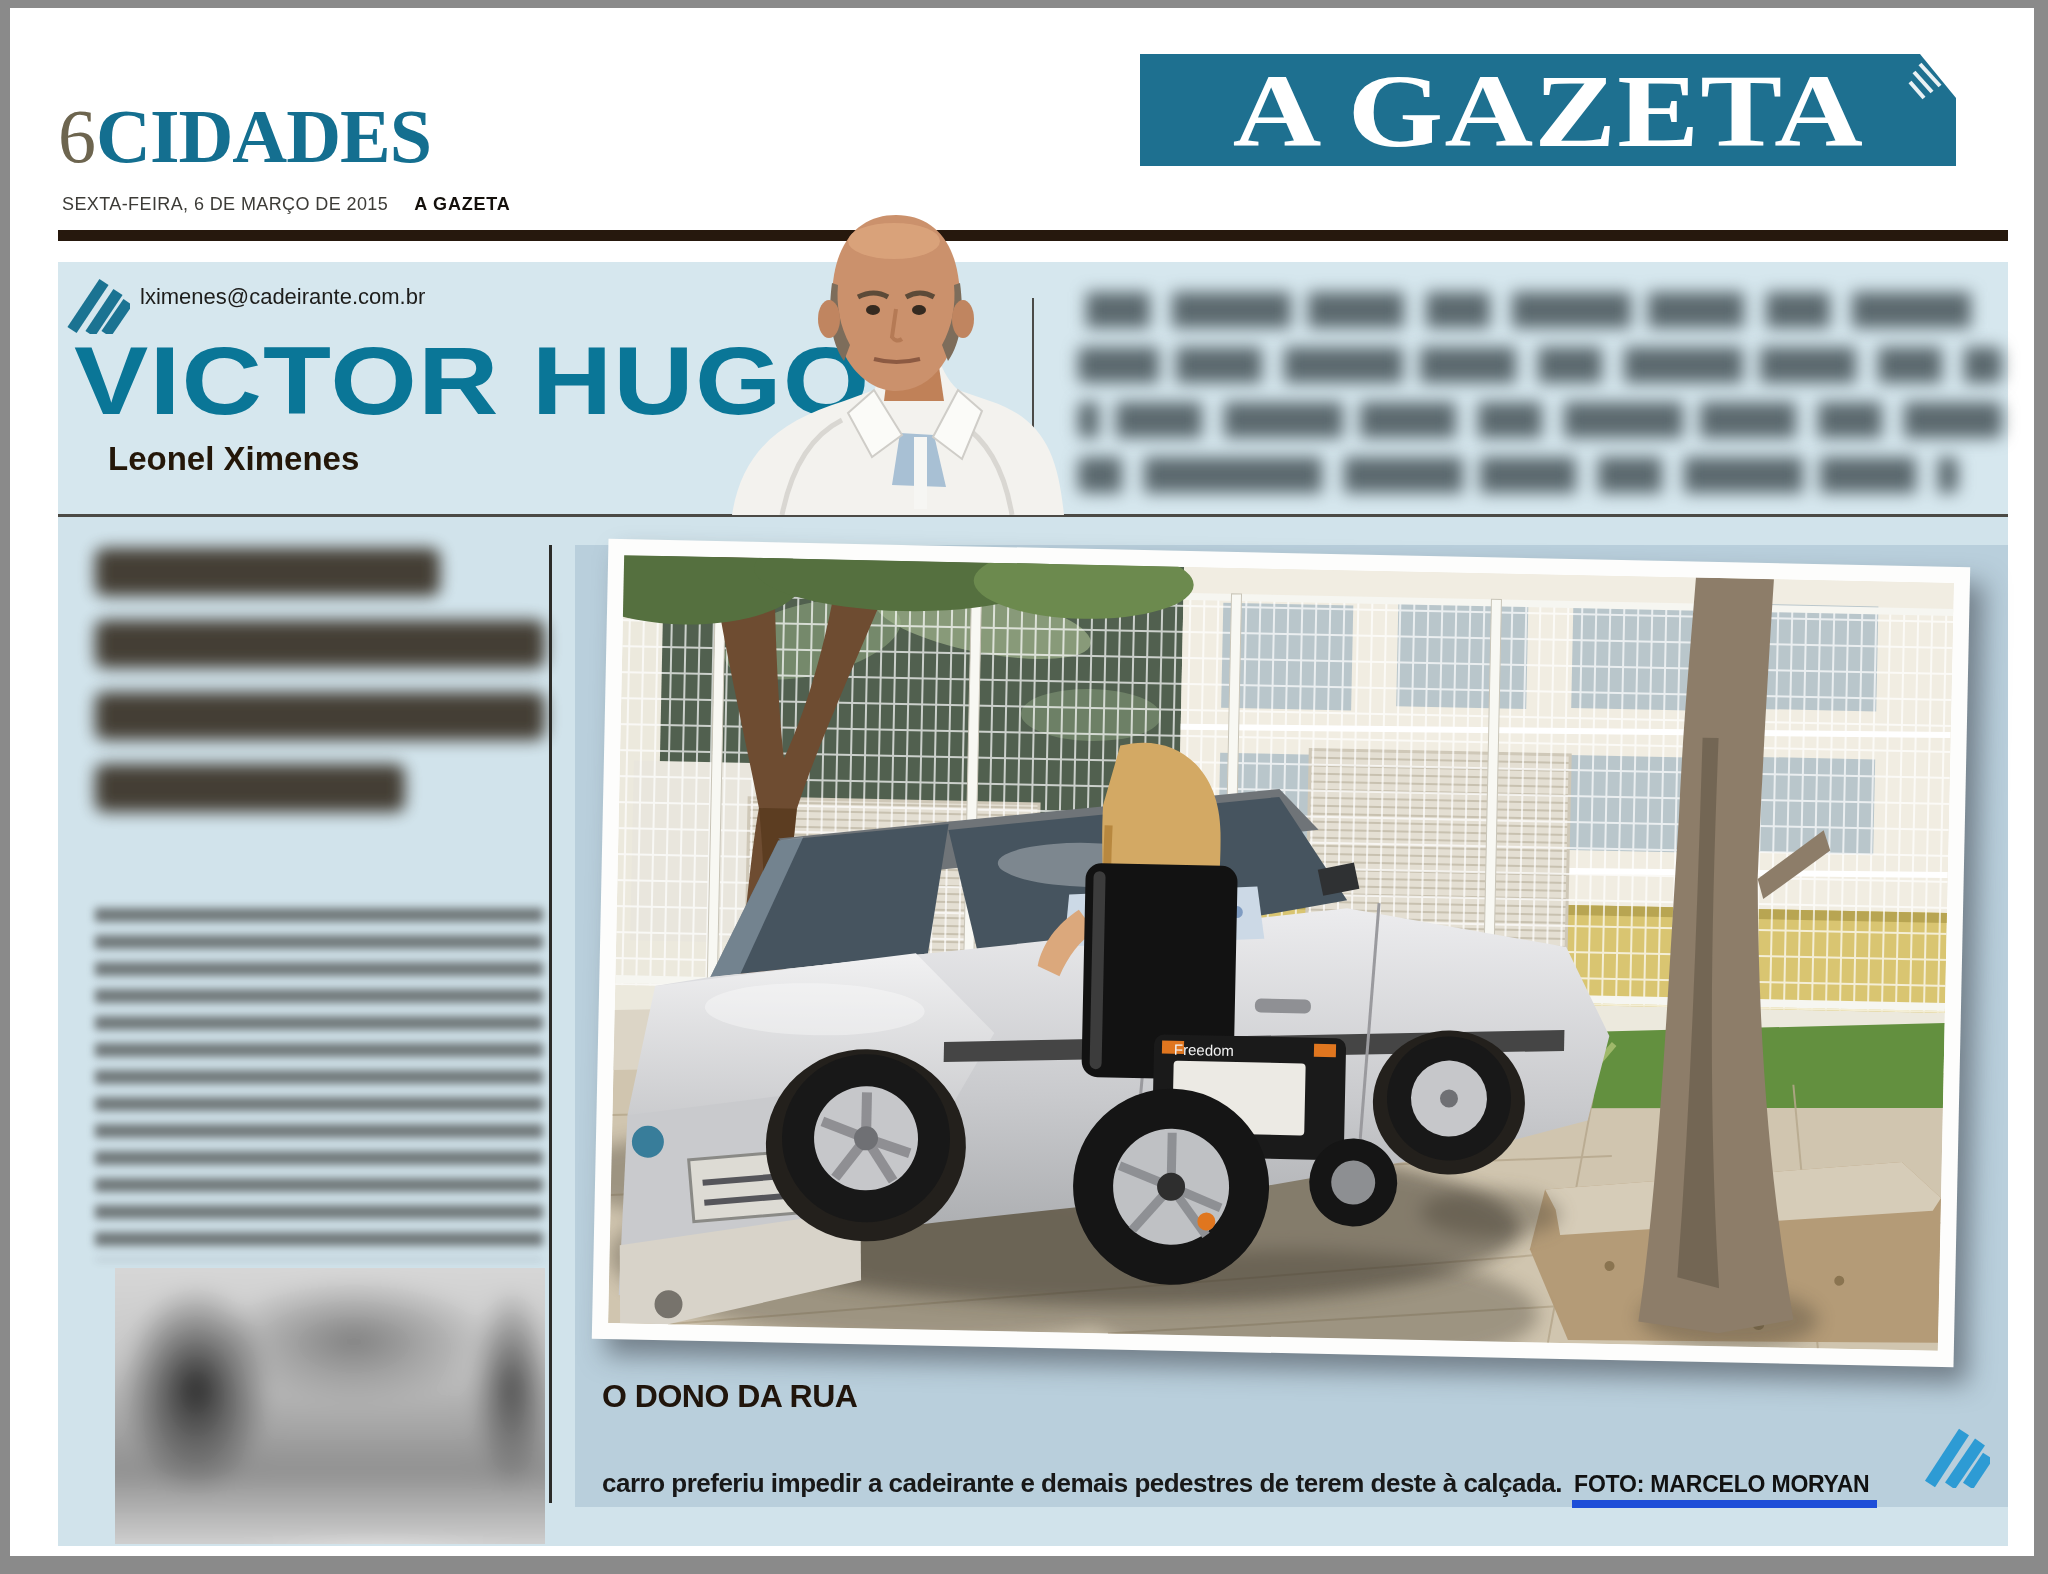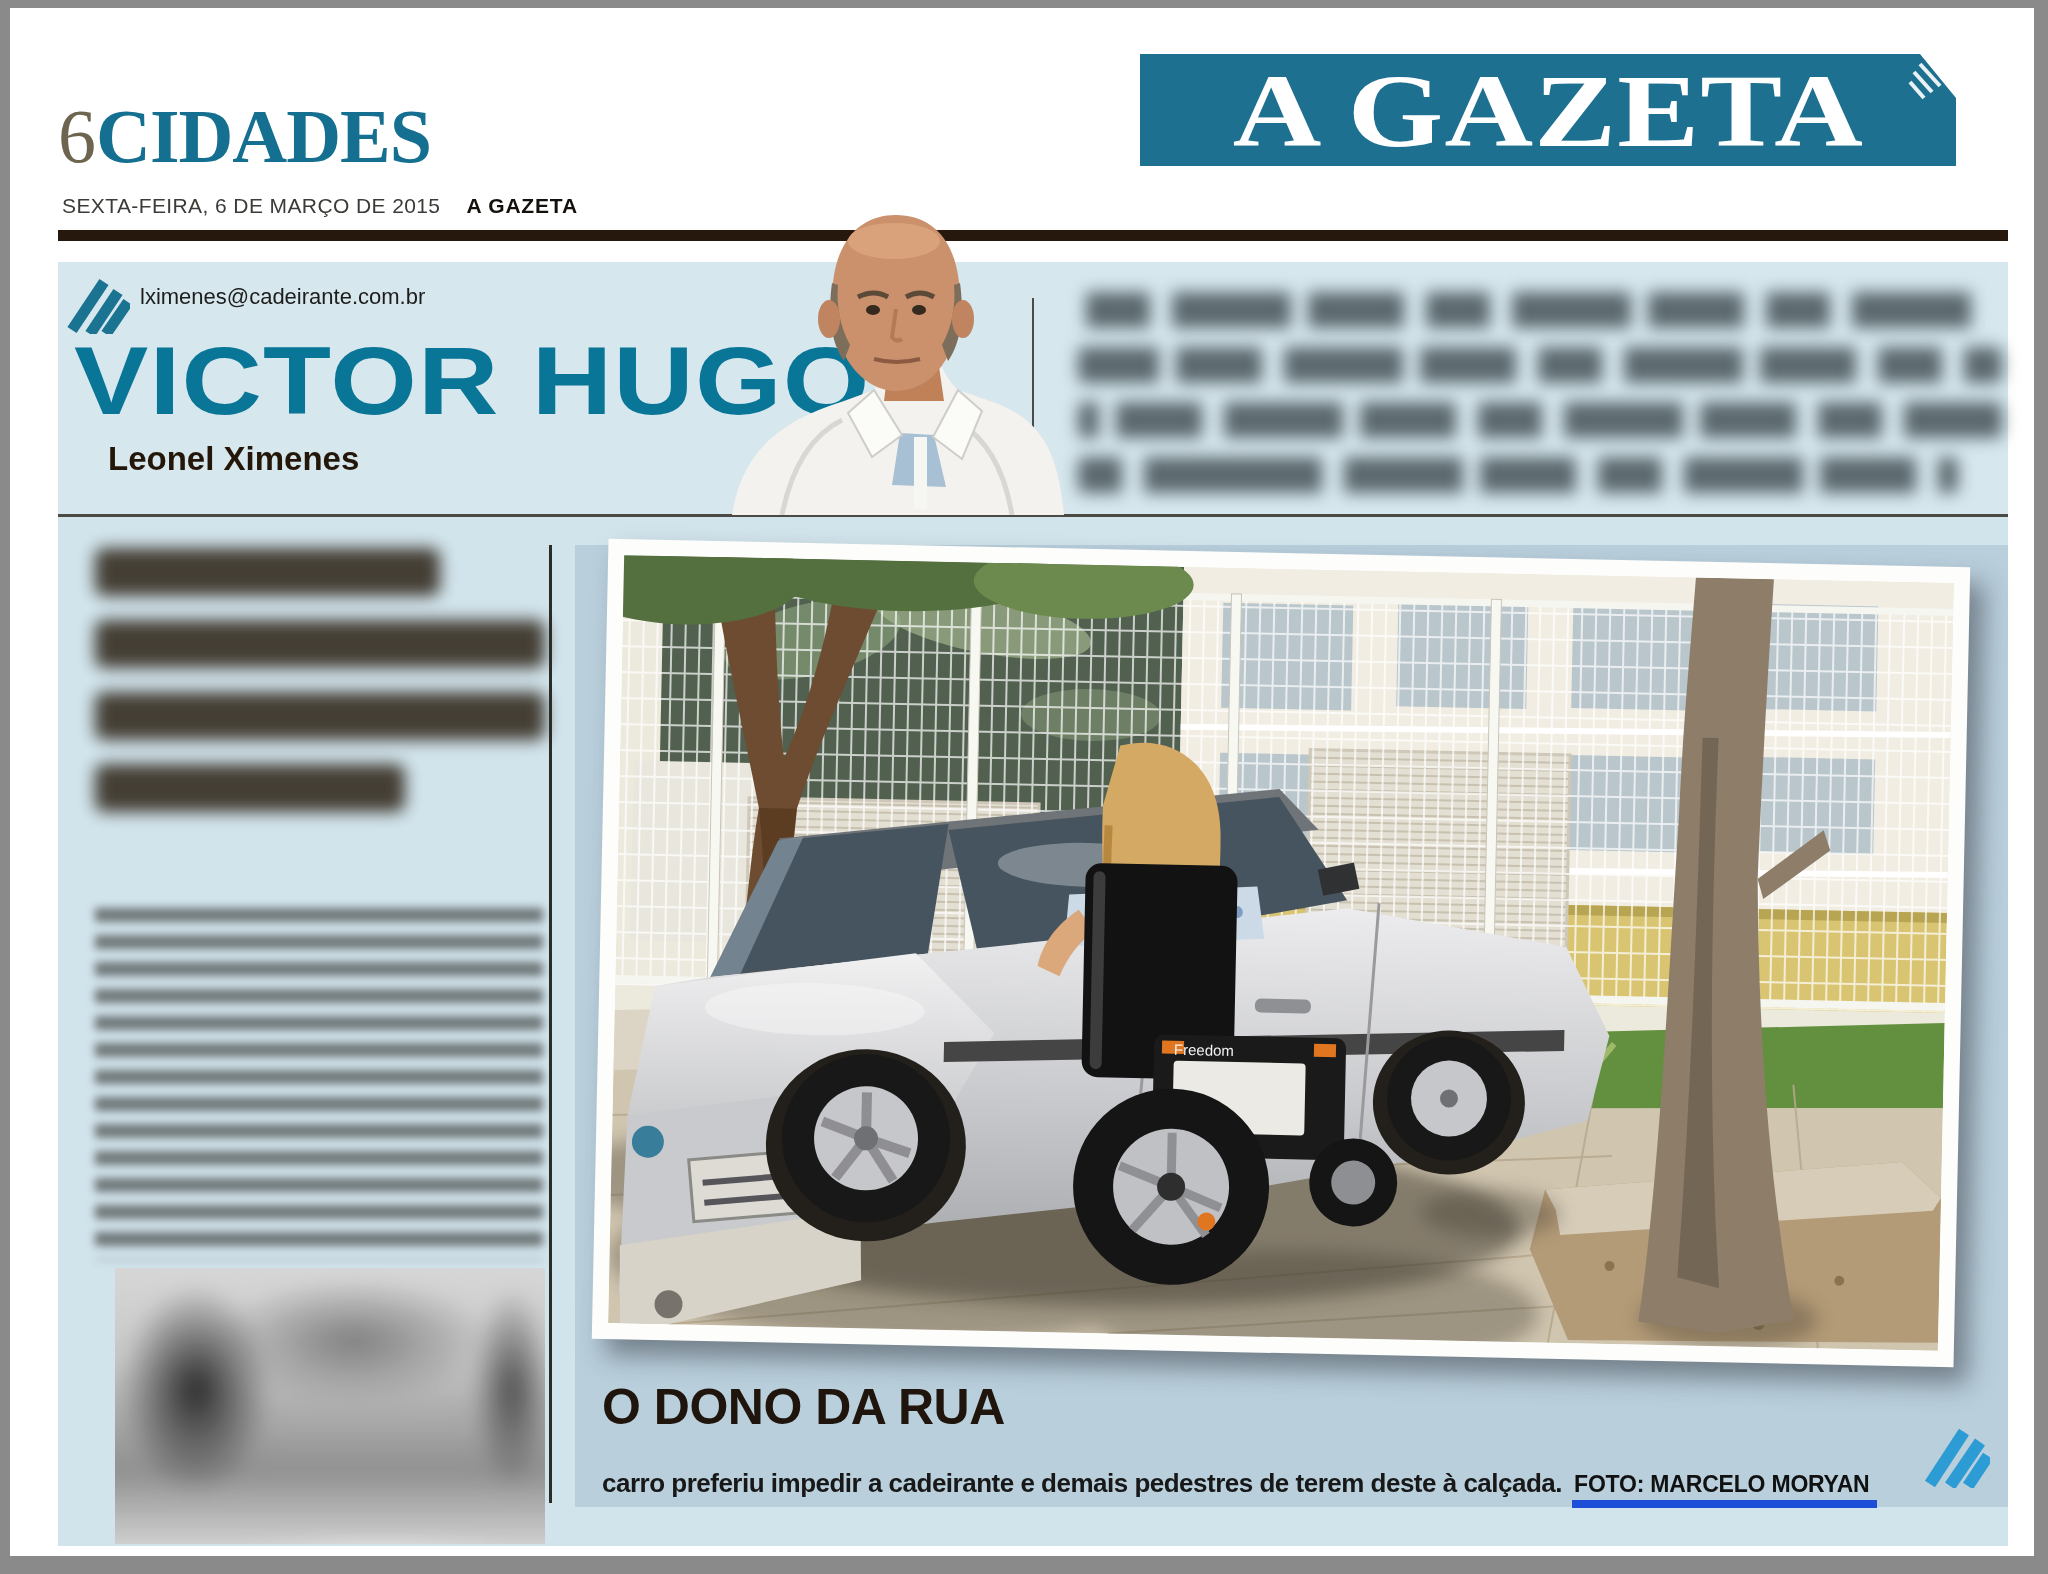--- a/index.html
+++ b/index.html
@@ -5,21 +5,21 @@
   html,body{margin:0;padding:0;}
   body{width:2048px;height:1574px;position:relative;background:#8a8a8a;
        font-family:"Liberation Sans",sans-serif;overflow:hidden;}
   .abs{position:absolute;}
   #page{left:10px;top:8px;width:2024px;height:1548px;background:#ffffff;z-index:1;}
   #stage{left:0;top:0;width:2048px;height:1574px;z-index:2;}
   
   .section-head{left:58px;top:98px;font-family:"Liberation Serif",serif;line-height:1;}
   .section-num{font-size:76px;color:#6d654f;font-weight:400;}
   .section-title{font-size:76px;color:#146f90;font-weight:700;letter-spacing:-1px;}
-  .dateline{left:62px;top:194px;font-size:21px;color:#3c3b37;letter-spacing:.4px;}
+  .dateline{left:62px;top:194px;font-size:18px;color:#3c3b37;letter-spacing:.4px;}
   .dateline b{color:#14100c;margin-left:26px;letter-spacing:.8px;}
   .masthead{left:1140px;top:54px;width:816px;height:112px;background:#1e7090;
             clip-path:polygon(0 0,calc(100% - 36px) 0,100% 44px,100% 100%,0 100%);
             display:flex;align-items:center;justify-content:center;}
   .masthead-text{font-family:"Liberation Serif",serif;font-weight:700;color:#ffffff;
             font-size:104px;letter-spacing:1px;transform:scaleX(1.18);white-space:nowrap;}
   .fold{right:-2px;top:2px;}
   .rule-main{left:58px;top:230px;width:1950px;height:11px;background:#26180d;}
   
   .band{left:58px;top:262px;width:1950px;height:253px;background:#d6e7ee;}
@@ -53,21 +53,21 @@
       radial-gradient(closest-side at 60% 95%,rgba(235,235,235,1),rgba(235,235,235,0) 75%),
       linear-gradient(180deg,#d6d6d6 0%,#c4c4c4 35%,#8f8f8f 70%,#dedede 100%);}
   .vline{left:549px;top:545px;width:3px;height:958px;background:#2b2b28;}
   .panel{left:575px;top:545px;width:1433px;height:962px;background:#b9cfdc;}
   
   .framed{left:600px;top:553px;width:1362px;height:800px;background:#fdfdfc;padding:0;
           transform:rotate(1.2deg);transform-origin:50% 50%;
           box-shadow:14px 16px 26px rgba(45,50,58,.5);}
   .framed svg{position:absolute;left:16px;top:16px;}
   
-  .cap-title{left:602px;top:1378px;font-size:50px;font-weight:800;color:#20150c;letter-spacing:-.5px;}
+  .cap-title{left:602px;top:1378px;font-size:32px;font-weight:800;color:#20150c;letter-spacing:-.5px;}
   .cap-text{left:602px;top:1428px;width:1395px;font-size:26px;font-weight:700;color:#181818;
             letter-spacing:-.5px;line-height:37px;}
   .credit{display:inline-block;font-size:23px;font-weight:700;color:#111;letter-spacing:-.2px;
           border-bottom:8px solid #1d4ed8;padding:0 8px 3px 2px;margin-left:10px;line-height:26px;}
   .stripes-br{left:1922px;top:1424px;}
   
   .scan-frame{left:0;top:0;width:2048px;height:1574px;box-sizing:border-box;z-index:50;
     border-left:10px solid #8a8a8a;border-top:8px solid #8a8a8a;
     border-right:14px solid #8a8a8a;border-bottom:18px solid #8a8a8a;pointer-events:none;}
 </style>

